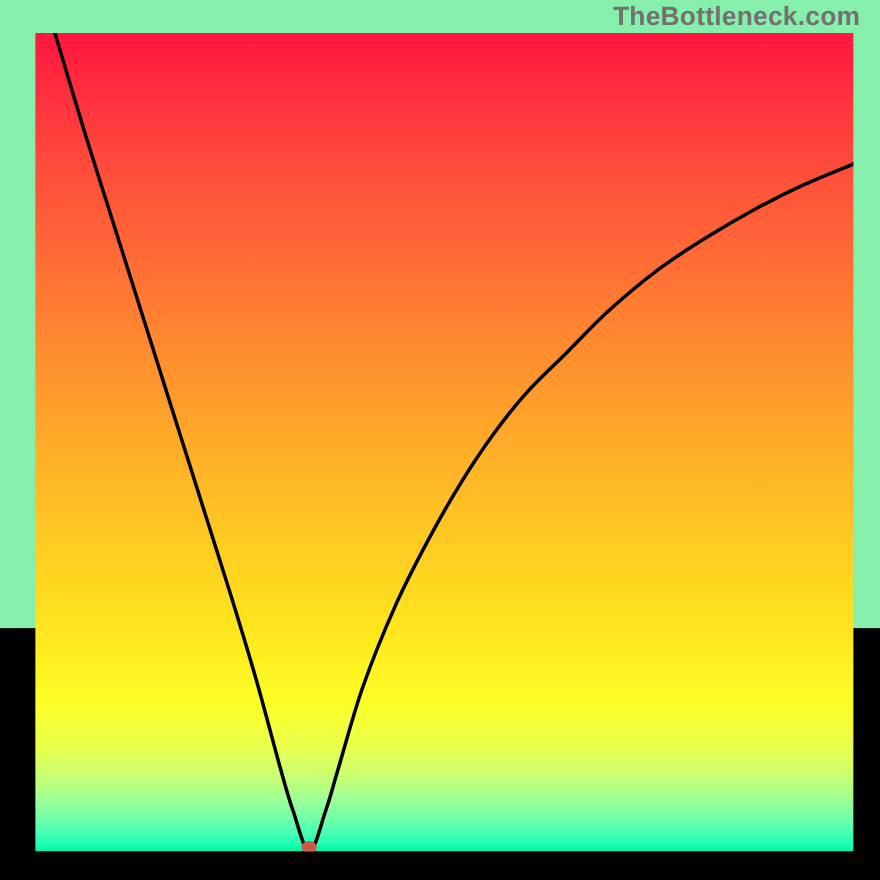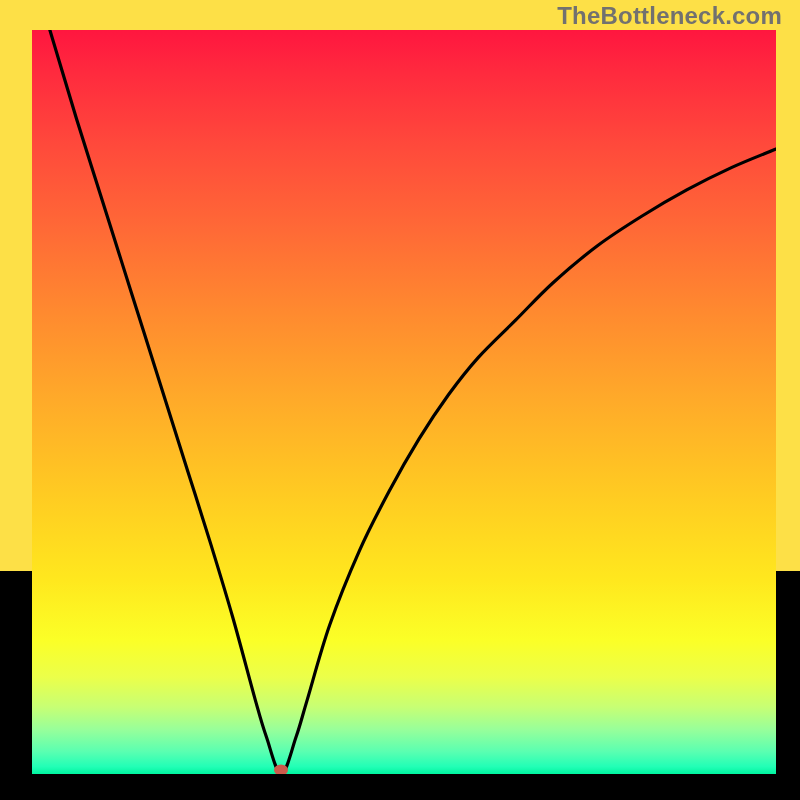--- a/index.html
+++ b/index.html
@@ -7,21 +7,21 @@
     padding: 0;
     width: 800px;
     height: 800px;
     background: #000;
     overflow: hidden;
   }
   .frame {
     position: relative;
     width: 800px;
     height: 571px;
-    background: #fde047;
+    background: #86efac;
   }
   .watermark {
     position: absolute;
     top: 2px;
     right: 18px;
     font-family: Arial, Helvetica, sans-serif;
     font-size: 24px;
     font-weight: 600;
     color: #72716f;
     letter-spacing: 0.2px;

